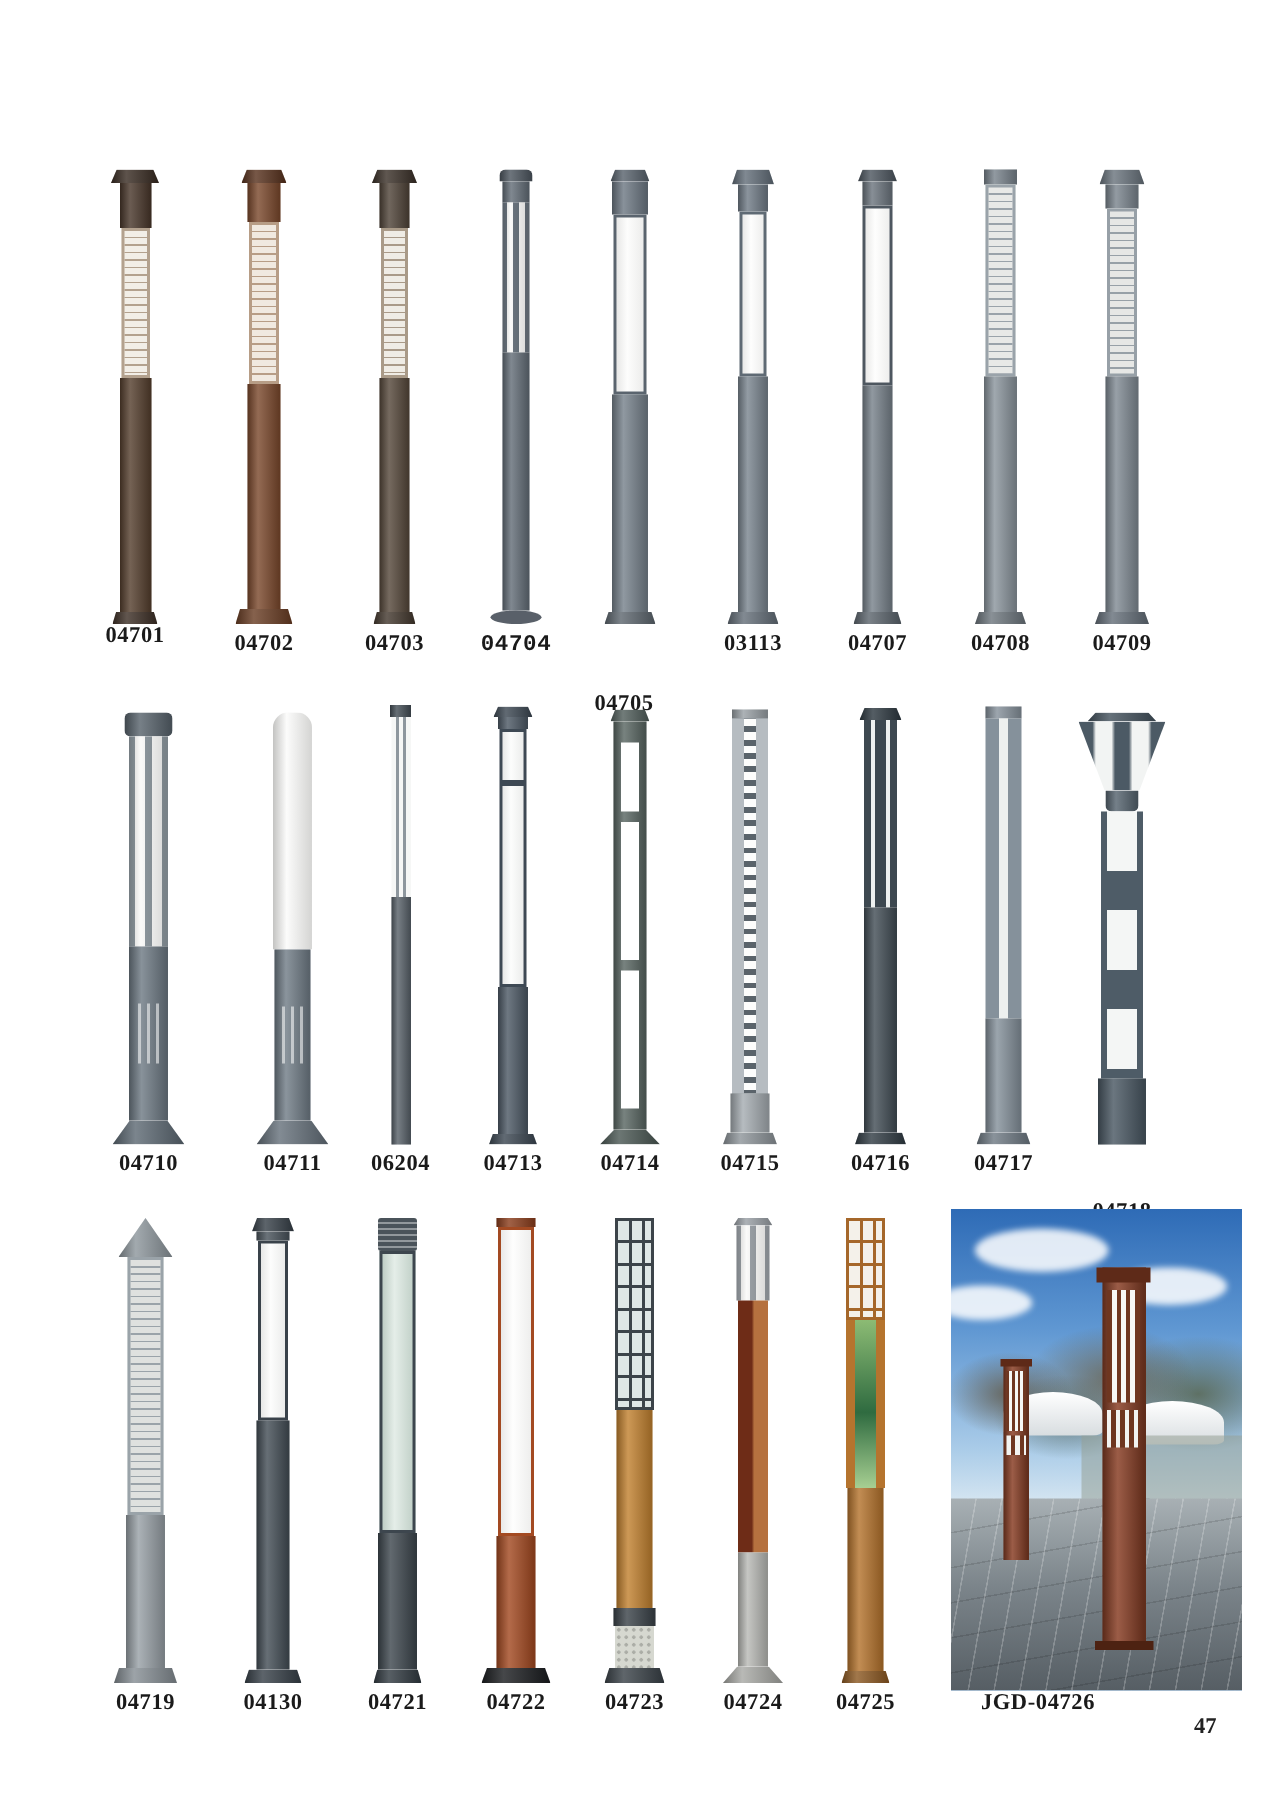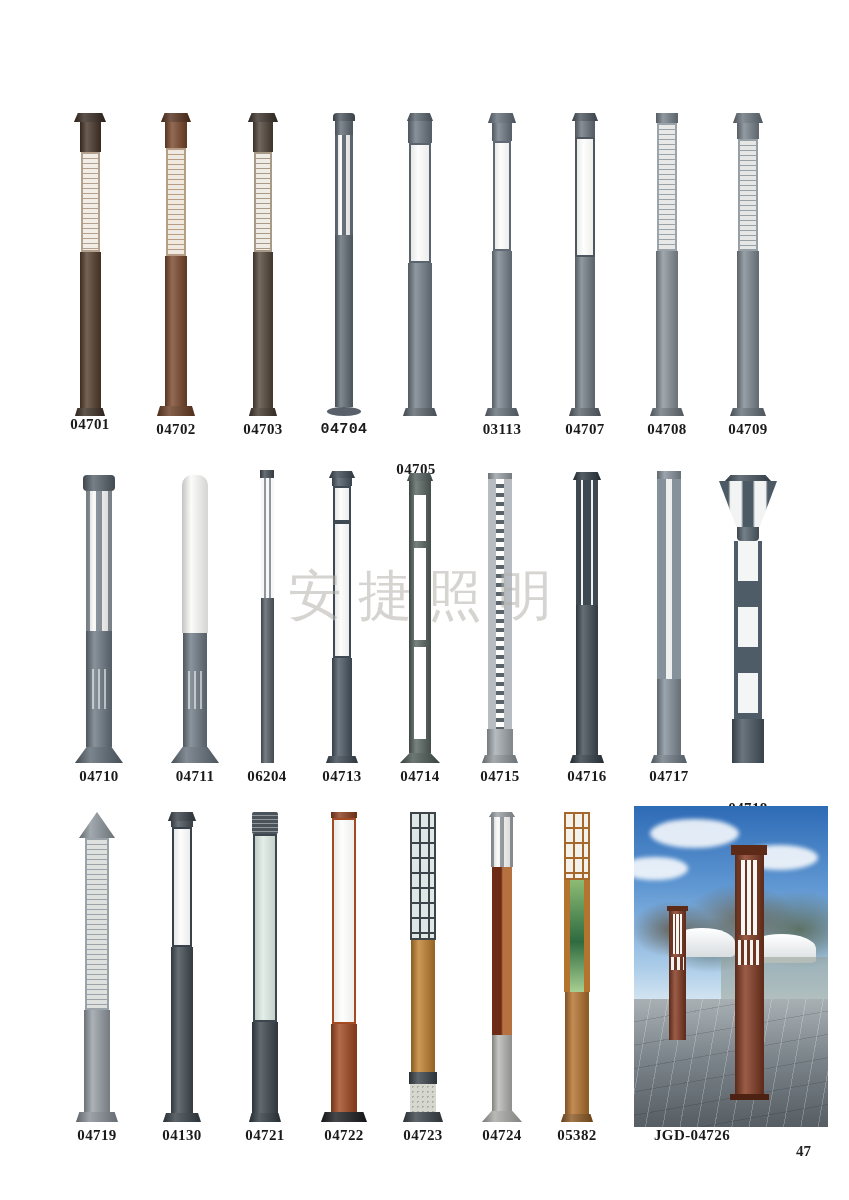--- a/index.html
+++ b/index.html
@@ -287,21 +287,21 @@
       </div>
       <span class="plabel" style="left: 454px; top: 1127px;">04724</span>
       <div class="cell" style="left: 529px; top: 812px; width: 96px; height: 310px;">
         <div style="display: flex; flex-direction: column; align-items: center;">
           <div class="seg" style="width: 26px; height: 68px; box-sizing: border-box; background: repeating-linear-gradient(rgba(0, 0, 0, 0) 0px, rgba(0, 0, 0, 0) 13px, rgb(165, 103, 42) 13px, rgb(165, 103, 42) 15px), repeating-linear-gradient(90deg, rgba(0, 0, 0, 0) 0px, rgba(0, 0, 0, 0) 7px, rgb(165, 103, 42) 7px, rgb(165, 103, 42) 9px) rgb(244, 241, 234); border: 2px solid rgb(165, 103, 42);"></div>
           <div class="seg" style="width: 26px; height: 112px; box-sizing: border-box; background-color: rgb(181, 116, 46); background-image: linear-gradient(90deg, rgb(181, 116, 46) 0px, rgb(181, 116, 46) 24%, rgba(0, 0, 0, 0) 24%, rgba(0, 0, 0, 0) 76%, rgb(181, 116, 46) 76%), linear-gradient(rgb(140, 187, 116), rgb(47, 107, 64) 55%, rgb(167, 207, 146));"></div>
           <div class="seg" style="width: 24px; height: 122px; box-sizing: border-box; background: linear-gradient(90deg, rgba(0, 0, 0, 0.3), rgba(255, 255, 255, 0.18) 32%, rgba(0, 0, 0, 0.22) 96%) rgb(181, 116, 46);"></div>
           <div class="seg" style="width: 32px; height: 8px; box-sizing: border-box; background: linear-gradient(90deg, rgba(0, 0, 0, 0.3), rgba(255, 255, 255, 0.18) 32%, rgba(0, 0, 0, 0.22) 96%) rgb(141, 90, 36); clip-path: polygon(8% 0px, 92% 0px, 100% 100%, 0px 100%);"></div>
         </div>
       </div>
-      <span class="plabel" style="left: 529px; top: 1127px;">05382</span>
+      <span class="plabel" style="left: 529px; top: 1127px;">04725</span>
     </div>
 
   <div class="photo">
     <div class="sky"></div>
     <div class="cloud" style="left:8%;top:4%;width:46%;height:9%;"></div>
     <div class="cloud" style="left:55%;top:12%;width:40%;height:8%;"></div>
     <div class="cloud" style="left:-6%;top:16%;width:34%;height:7%;"></div>
     <div class="trees"></div>
     <div class="umbrella" style="left:18%;top:38%;width:34%;height:9%;"></div>
     <div class="umbrella" style="left:58%;top:40%;width:36%;height:9%;"></div>
@@ -314,16 +314,15 @@
     </div>
     <div class="post" style="left:52%;top:12%;width:15%;height:78%;">
       <div class="cap"></div>
       <div class="lamp"></div>
       <div class="grille"></div>
       <div class="foot"></div>
     </div>
   </div>
   <span class="plabel" id="photo-label" style="left: 644px; top: 1127px;">JGD-04726</span>
 
-  <div class="watermark">安捷照明</div>
 
   <div class="pagenum">47</div>
 </div>
 
 </body></html>

